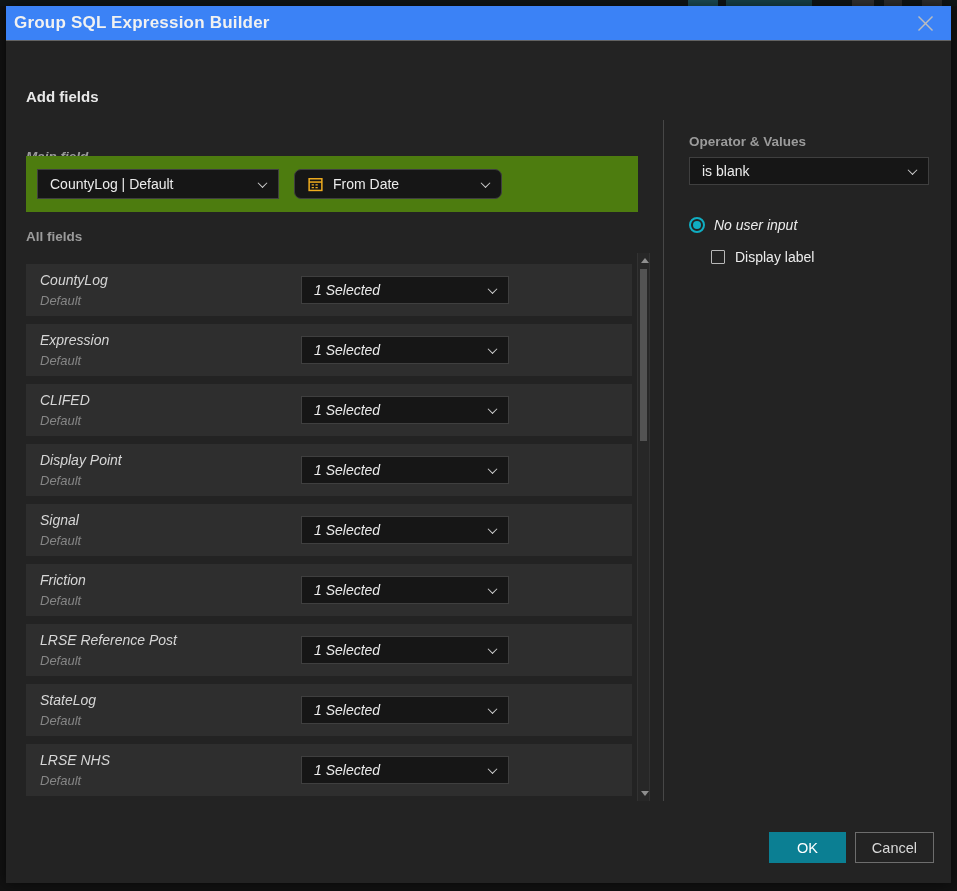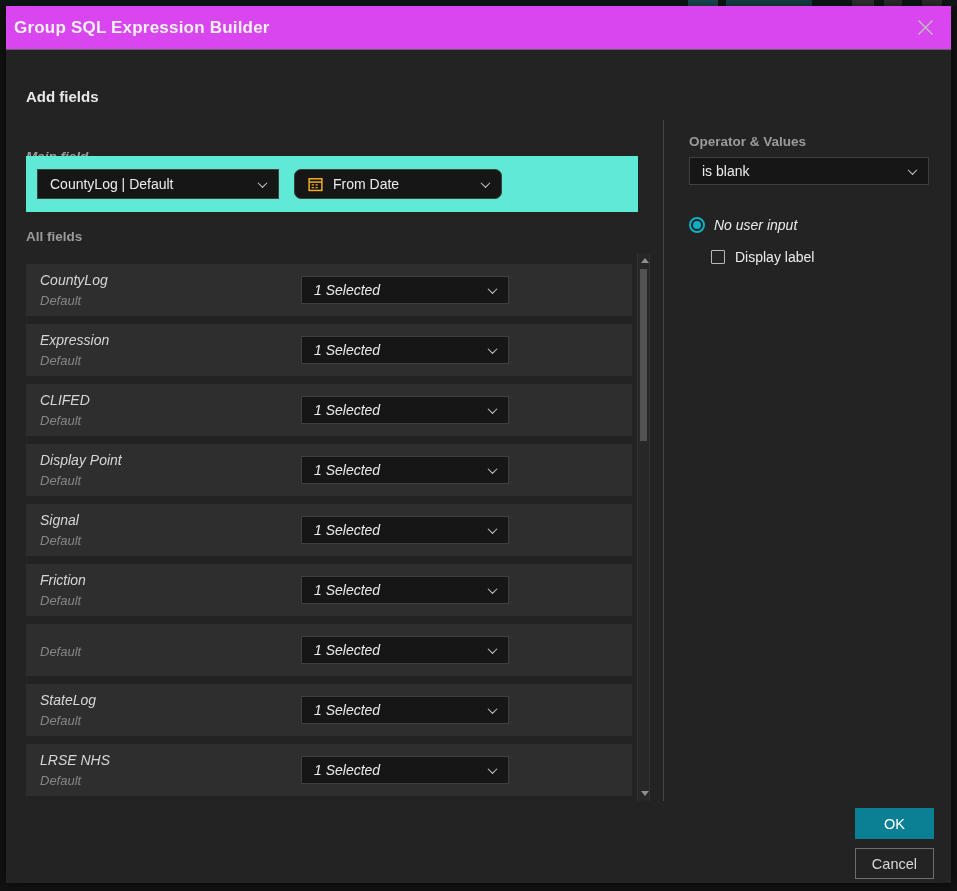--- a/index.html
+++ b/index.html
@@ -12,33 +12,33 @@
   }
   
   .backdrop-strip { position:absolute; top:0; left:0; width:957px; height:6px; background:#101617; overflow:hidden; }
   .backdrop-strip .blob { position:absolute; top:0; height:6px; }
 
   .dialog {
     position:absolute; top:6px; left:6px; width:945px; height:877px;
     background:#232323; box-shadow:0 0 14px rgba(0,0,0,.6);
   }
   .dialog-header {
-    position:absolute; top:0; left:0; right:0; height:44px;
-    background:#d946ef; border-bottom:1px solid #636363;
+    position:absolute; top:0; left:0; right:0; height:35px;
+    background:#3b82f6; border-bottom:1px solid #636363;
     display:flex; align-items:center; padding:0 14px 0 8px;
   }
   .dialog-title { font-size:17px; font-weight:700; color:#f1f1f1; letter-spacing:.2px; }
   .close-btn { margin-left:auto; width:24px; height:24px; display:flex; align-items:center; justify-content:center; cursor:pointer; }
 
   .section-heading { position:absolute; left:20px; font-size:15px; font-weight:700; color:#e8e8e8; }
   .group-label { position:absolute; left:20px; font-size:13.5px; font-weight:700; color:#9b9b9b; }
 
   .main-panel {
     position:absolute; left:20px; top:150px; width:612px; height:56px;
-    background:#5eead4; display:flex; align-items:center; gap:15px; padding:0 11px;
+    background:#4d7c0f; display:flex; align-items:center; gap:15px; padding:0 11px;
   }
   .dd {
     height:30px; background:#161616; border:1px solid #3f3f3f;
     display:flex; align-items:center; padding:0 12px; gap:9px;
     font-size:14px; color:#ececec; cursor:pointer;
   }
   .dd .dd-text { flex:1 1 auto; white-space:nowrap; overflow:hidden; }
   .chev {
     width:7px; height:7px; flex:0 0 auto;
     border-right:1.6px solid #cfcfcf; border-bottom:1.6px solid #cfcfcf;
@@ -84,21 +84,21 @@
     display:flex; align-items:center; justify-content:center; background:#232323;
   }
   .radio-dot { width:8px; height:8px; border-radius:50%; background:#10aec2; }
   .radio-label { font-size:14px; color:#ececec; }
 
   .checkbox-line { position:absolute; left:705px; top:243px; display:flex; align-items:center; gap:10px; cursor:pointer; }
   .checkbox-box { width:14px; height:14px; border:1.6px solid #b8b8b8; background:transparent; border-radius:1px; }
   .checkbox-label { font-size:14px; color:#ececec; }
 
   
-  .footer { position:absolute; right:17px; bottom:4px; display:flex; gap:9px;flex-direction:column; }
+  .footer { position:absolute; right:17px; bottom:20px; display:flex; gap:9px; }
   .btn { height:31px; min-width:77px; font-size:14.5px; display:flex; align-items:center; justify-content:center; padding:0 16px; cursor:pointer; font-family:inherit; }
   .btn-ok { background:#0b7f93; color:#ffffff; border:1px solid #0b7f93; }
   .btn-cancel { background:transparent; color:#d9d9d9; border:1px solid #6d6d6d; }
 </style>
 </head>
 <body>
 
 <div class="backdrop-strip">
   <div class="blob" style="left:688px;width:30px;background:#1c4e57;"></div>
   <div class="blob" style="left:726px;width:86px;background:#17444c;"></div>
@@ -204,20 +204,21 @@
         <div class="row-sub">Default</div>
       </div>
       <div class="dd dd-row">
         <span class="dd-text">1 Selected</span>
         <span class="chev"></span>
       </div>
     </div>
 
     <div class="field-row">
       <div class="row-text">
+        <div class="row-name">LRSE Reference Post</div>
         <div class="row-sub">Default</div>
       </div>
       <div class="dd dd-row">
         <span class="dd-text">1 Selected</span>
         <span class="chev"></span>
       </div>
     </div>
 
     <div class="field-row">
       <div class="row-text">

